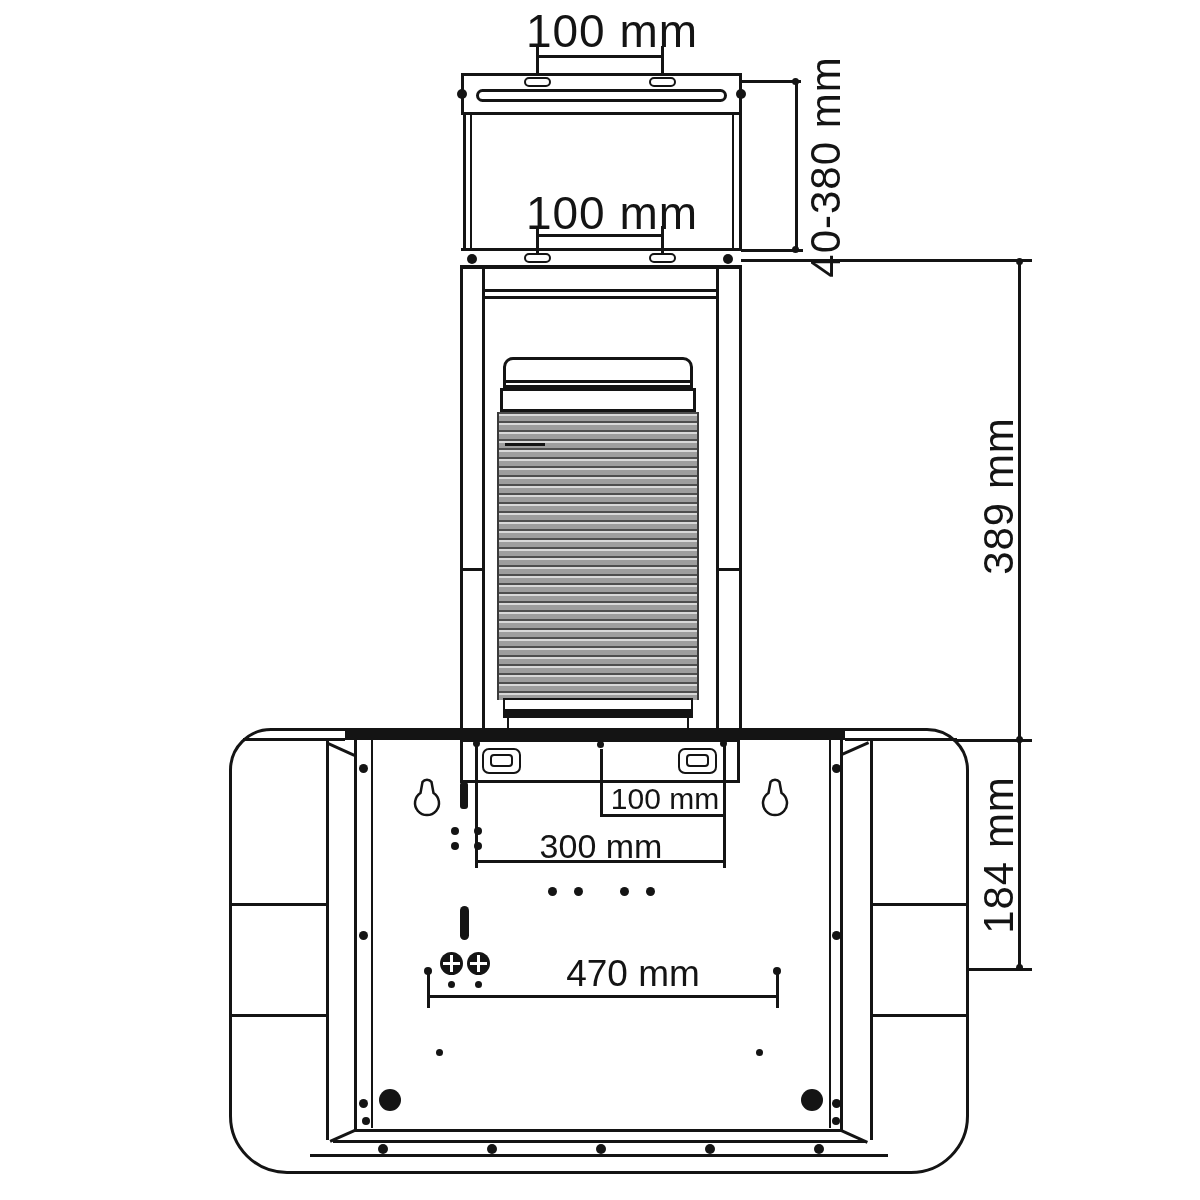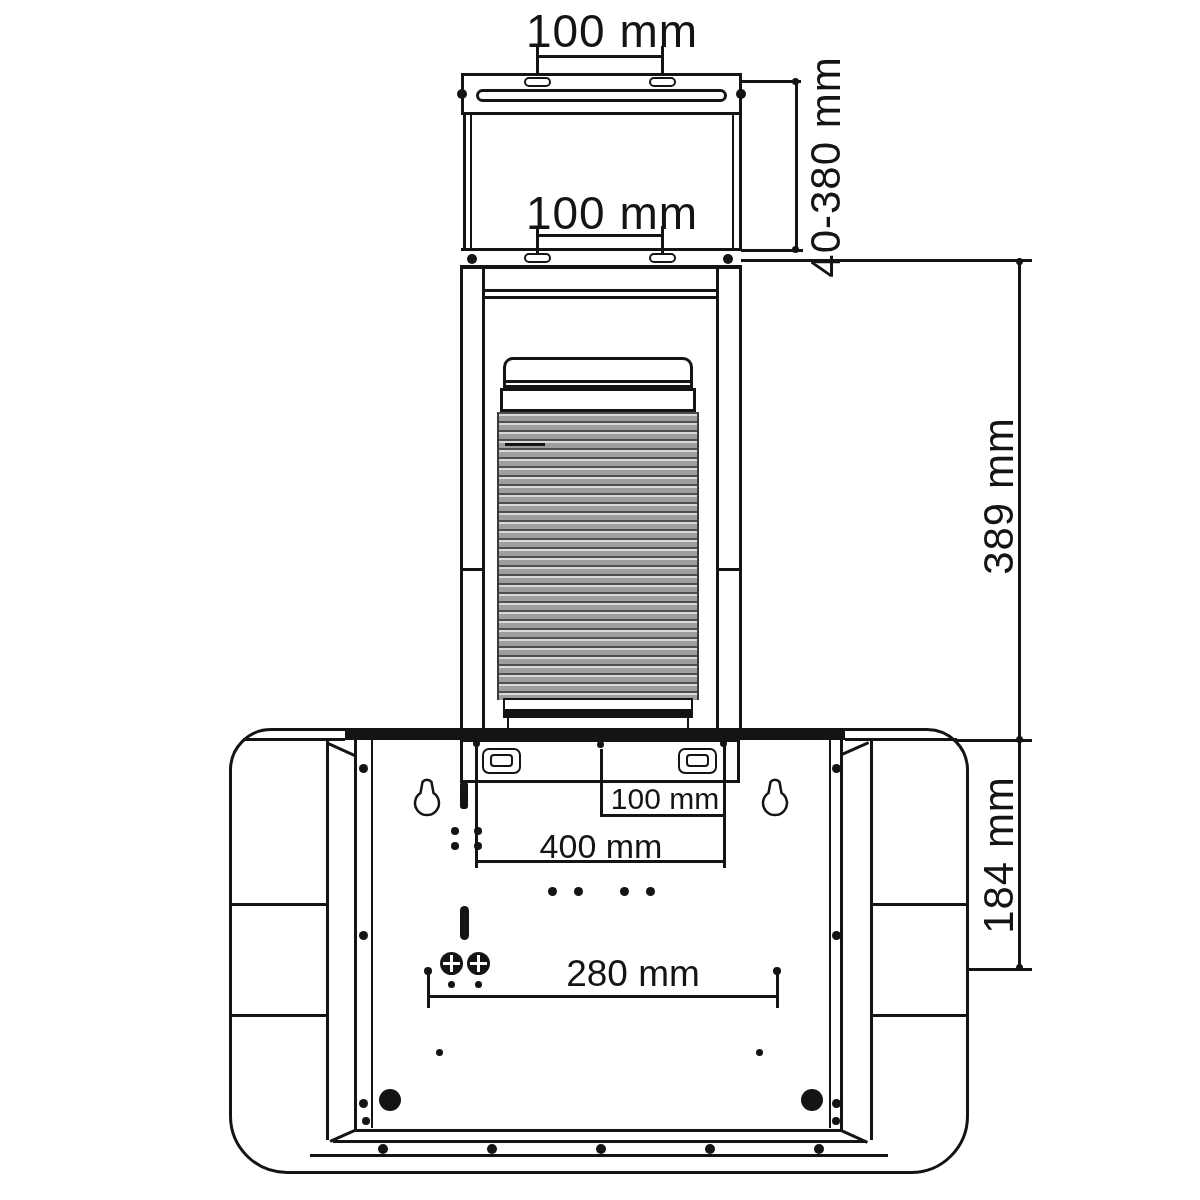--- a/index.html
+++ b/index.html
@@ -151,21 +151,21 @@
       <path d="M -4.5 -14 A 5.5 5.5 0 0 1 4.5 -14 L 6.5 -3 A 12 12 0 1 1 -6.5 -3 Z" fill="#ffffff" stroke="#141414" stroke-width="2.5"></path>
     </svg>
   </div>
 
   <div class="ln" style="left:600px;top:749px;width:2.5px;height:67px;"></div>
   <div class="ln" style="left:723px;top:746px;width:2.5px;height:122px;"></div>
   <div class="ln" style="left:475px;top:746px;width:2.5px;height:122px;"></div>
   <div class="txt f30" style="left:565px;top:782px;width:200px;">100 mm</div>
   <div class="ln" style="left:600px;top:814px;width:126px;height:2.5px;"></div>
 
-  <div class="txt f34" style="left:501px;top:827px;width:200px;">400 mm</div>
+  <div class="txt f34" style="left:501px;top:827px;width:200px;">300 mm</div>
   <div class="ln" style="left:475px;top:860px;width:251px;height:2.5px;"></div>
   <div class="dot" style="left:451px;top:827px;width:8px;height:8px;"></div>
   <div class="dot" style="left:451px;top:842px;width:8px;height:8px;"></div>
   <div class="dot" style="left:474px;top:827px;width:8px;height:8px;"></div>
   <div class="dot" style="left:474px;top:842px;width:8px;height:8px;"></div>
 
   <div class="dot" style="left:548px;top:887px;width:9px;height:9px;"></div>
   <div class="dot" style="left:574px;top:887px;width:9px;height:9px;"></div>
   <div class="dot" style="left:620px;top:887px;width:9px;height:9px;"></div>
   <div class="dot" style="left:646px;top:887px;width:9px;height:9px;"></div>
@@ -179,21 +179,21 @@
     <span class="ch"></span>
       <span class="cv"></span>
   </div>
   <div class="dot" style="left:448px;top:981px;width:7px;height:7px;"></div>
   <div class="dot" style="left:475px;top:981px;width:7px;height:7px;"></div>
 
   <div class="dot" style="left:424px;top:967px;width:8px;height:8px;"></div>
   <div class="dot" style="left:773px;top:967px;width:8px;height:8px;"></div>
   <div class="ln" style="left:427px;top:974px;width:2.5px;height:34px;"></div>
   <div class="ln" style="left:776px;top:974px;width:2.5px;height:34px;"></div>
-  <div class="txt f37" style="left:533px;top:953px;width:200px;">280 mm</div>
+  <div class="txt f37" style="left:533px;top:953px;width:200px;">470 mm</div>
   <div class="ln" style="left:427px;top:995px;width:352px;height:3px;"></div>
 
   <div class="dot" style="left:436px;top:1049px;width:7px;height:7px;"></div>
   <div class="dot" style="left:756px;top:1049px;width:7px;height:7px;"></div>
   <div class="dot" style="left:379px;top:1089px;width:22px;height:22px;"></div>
   <div class="dot" style="left:801px;top:1089px;width:22px;height:22px;"></div>
   <div class="dot" style="left:362px;top:1117px;width:8px;height:8px;"></div>
   <div class="dot" style="left:832px;top:1117px;width:8px;height:8px;"></div>
   <div class="dot" style="left:378px;top:1144px;width:10px;height:10px;"></div>
   <div class="dot" style="left:487px;top:1144px;width:10px;height:10px;"></div>

